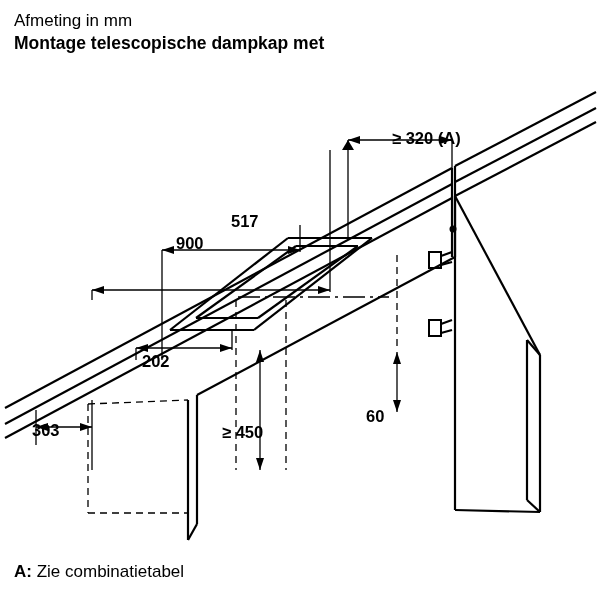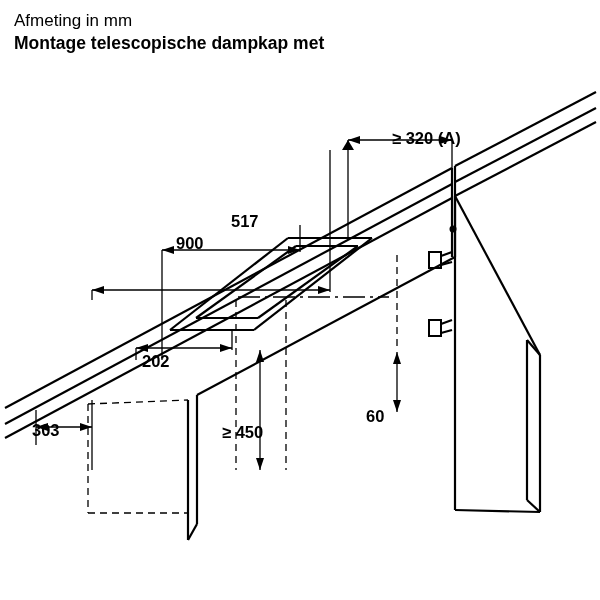--- a/index.html
+++ b/index.html
@@ -192,14 +192,17 @@
   </svg>
 
   <div class="lbl" style="left:392px; top:129px;">≥ 320 (A)</div>
   <div class="lbl" style="left:176px; top:226px;margin-top:8px;">900</div>
   <div class="lbl" style="left:231px; top:212px;">517</div>
   <div class="lbl" style="left:142px; top:352px;text-align:center;">202</div>
   <div class="lbl" style="left:32px; top:421px;">303</div>
   <div class="lbl" style="left:222px; top:423px;">≥ 450</div>
   <div class="lbl" style="left:366px; top:366px;margin-top:41px;">60</div>
 
+  <div class="footer">
+    <b>A:</b><span> Zie combinatietabel</span>
+  </div>
 
 </div>
 
 </body></html>

